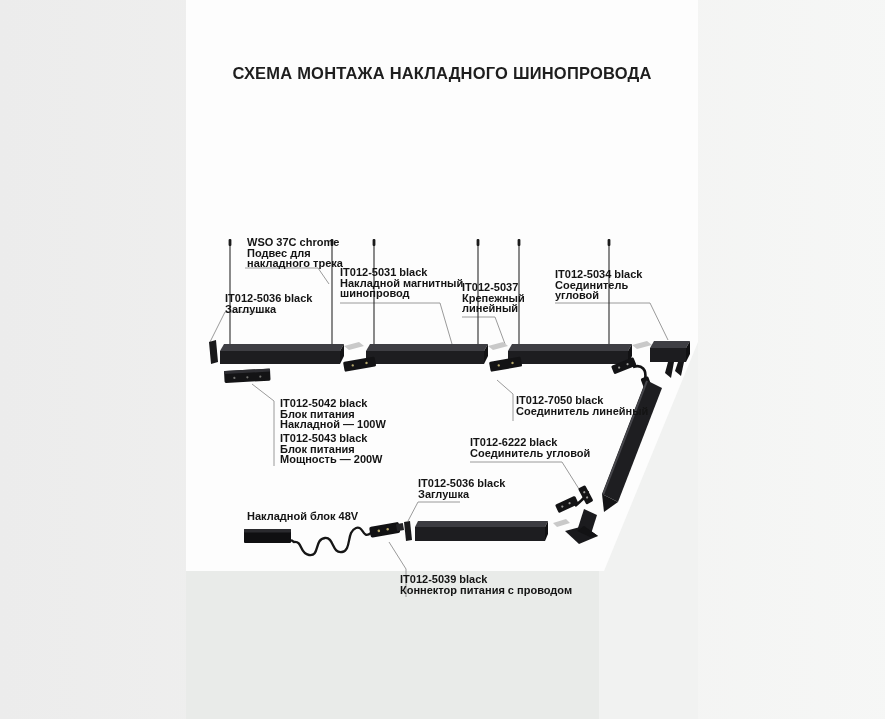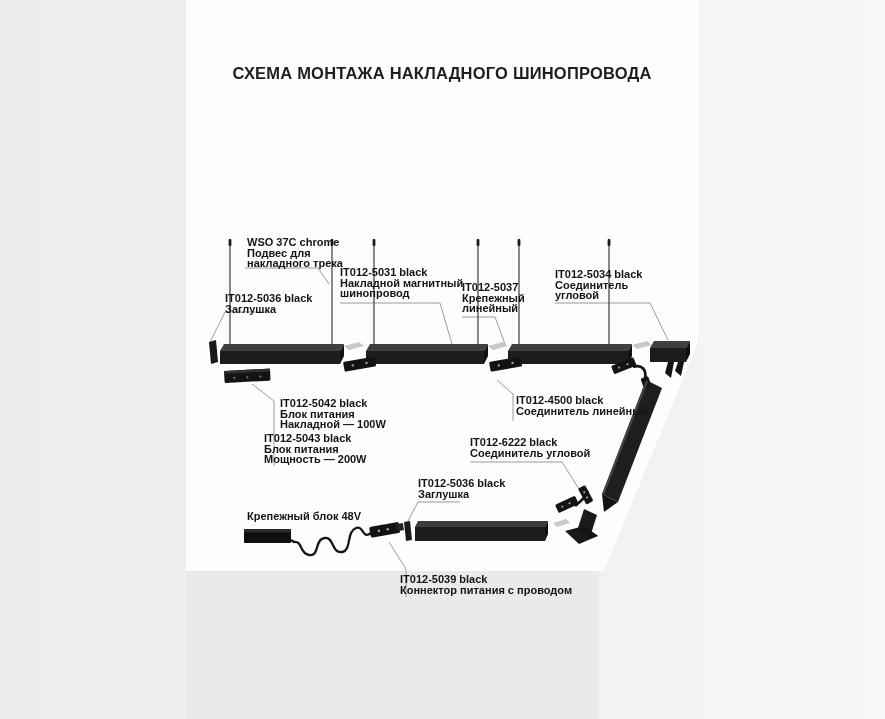--- a/index.html
+++ b/index.html
@@ -221,42 +221,42 @@
     <div>Соединитель</div>
     <div>угловой</div>
   </div>
 
   <div class="lbl" style="left:280px;top:398px">
     <div>IT012-5042 black</div>
     <div>Блок питания</div>
     <div>Накладной — 100W</div>
   </div>
 
-  <div class="lbl" style="left:264px;top:433px">
+  <div class="lbl" style="left:280px;top:433px">
     <div>IT012-5043 black</div>
     <div>Блок питания</div>
     <div>Мощность — 200W</div>
   </div>
 
   <div class="lbl" style="left:516px;top:395px">
-    <div>IT012-4500 black</div>
+    <div>IT012-7050 black</div>
     <div>Соединитель линейный</div>
   </div>
 
   <div class="lbl" style="left:470px;top:437px">
     <div>IT012-6222 black</div>
     <div>Соединитель угловой</div>
   </div>
 
   <div class="lbl" style="left:418px;top:478px">
     <div>IT012-5036 black</div>
     <div>Заглушка</div>
   </div>
 
   <div class="lbl" style="left:247px;top:511px">
-    <div>Крепежный блок 48V</div>
+    <div>Накладной блок 48V</div>
   </div>
 
   <div class="lbl" style="left:400px;top:574px">
     <div>IT012-5039 black</div>
     <div>Коннектор питания с проводом</div>
   </div>
 </div>
 
 </body></html>

